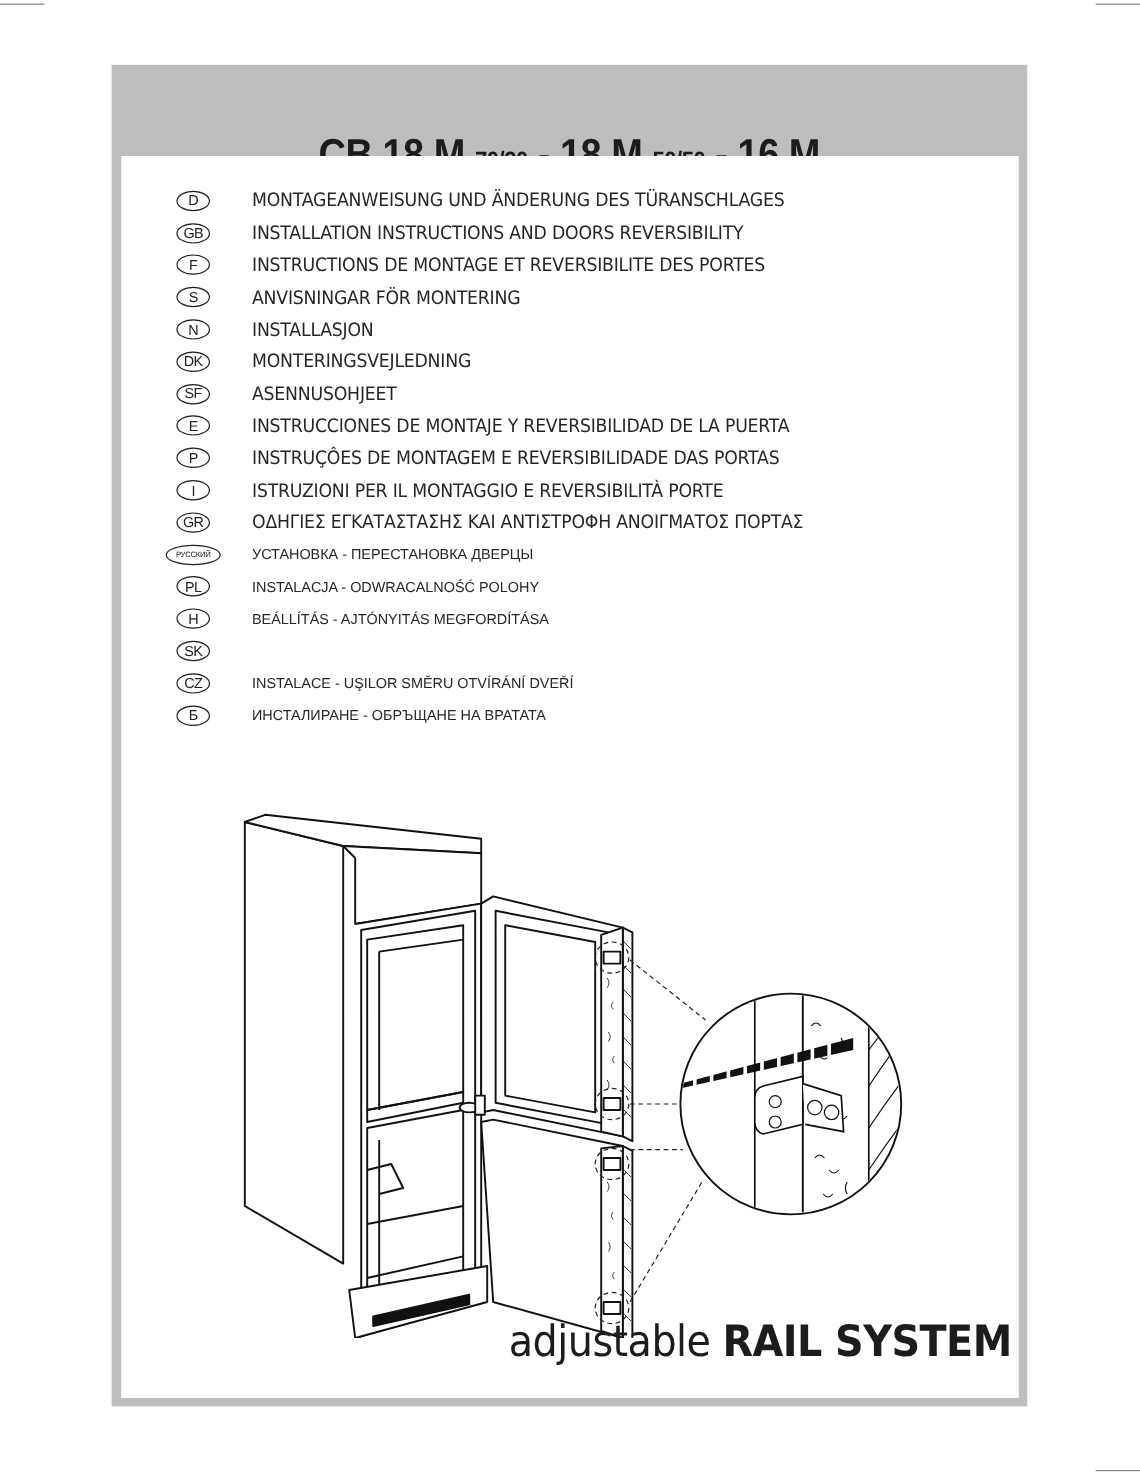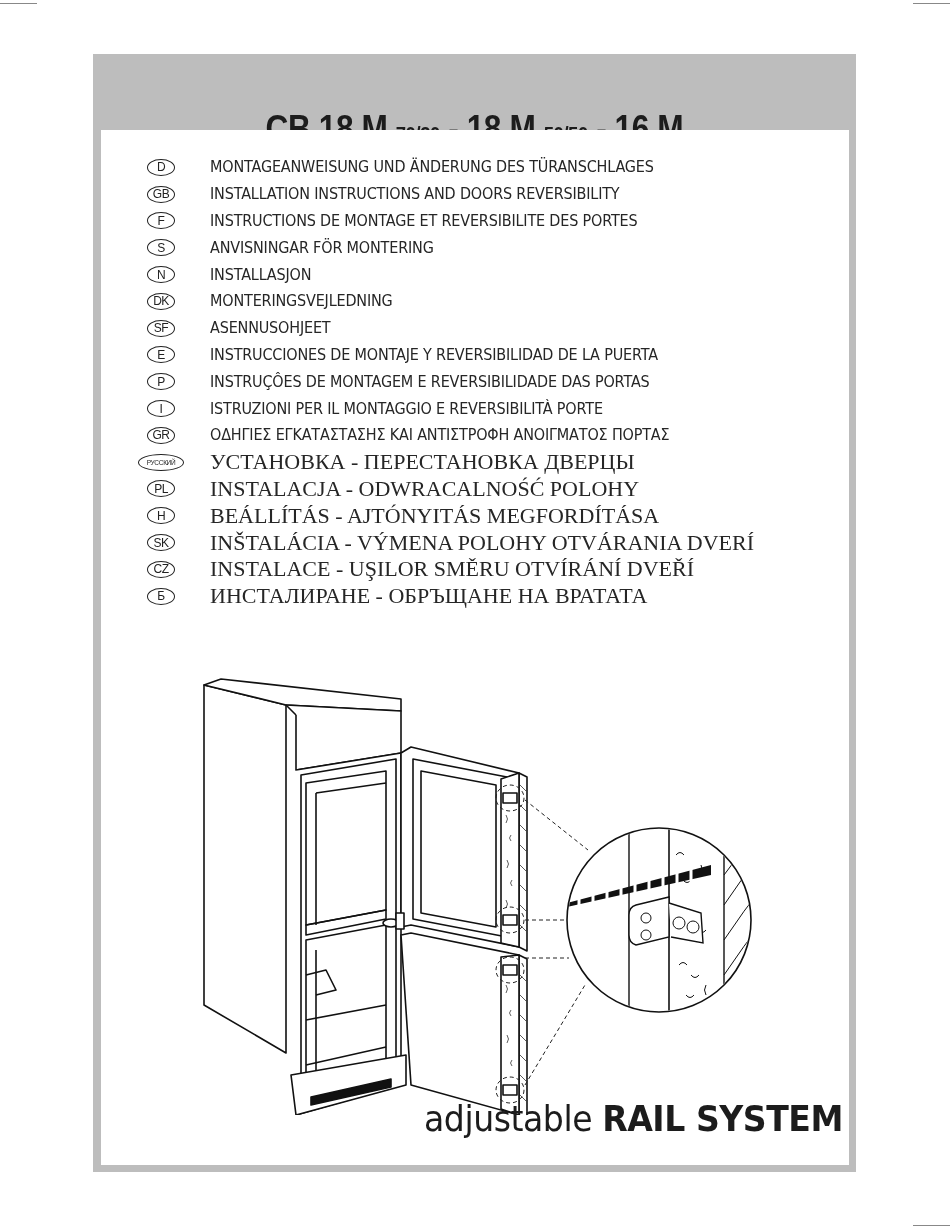--- a/index.html
+++ b/index.html
@@ -32,21 +32,21 @@
     display: flex; align-items: center; justify-content: center; box-sizing: border-box;
     font-size: 12px; color: #222; font-family: "Liberation Sans", sans-serif;
     margin-right: 35px; flex: none; letter-spacing: -0.5px;
   }
   .badge.wide { width: 46px; margin-left: -9px; margin-right: 26px; font-size: 6.5px; letter-spacing: -0.3px; }
   .lang-text {
     font-size: 15.5px; color: #262626; white-space: nowrap;
     font-family: "DejaVu Sans", sans-serif; transform: scaleX(0.93); transform-origin: left center;
     letter-spacing: -0.2px;
   }
-  .lang-text.arial { font-family: Liberation Serif, serif; transform: none; font-size: 22px; letter-spacing: 0; }
+  .lang-text.arial { font-family: Liberation Sans, sans-serif; transform: none; font-size: 12px; letter-spacing: 0; }
   .illustration { position: absolute; left: 90px; top: 545px; }
   .caption {
     position: absolute; left: 323px; top: 968px; font-size: 36px; color: #1c1c1c;
     font-family: "DejaVu Sans", sans-serif; white-space: nowrap; letter-spacing: -0.5px;
     transform: scaleX(0.92); transform-origin: left center;
   }
   .caption b { font-weight: bold; }
 </style>
 </head>
 <body>
@@ -117,21 +117,20 @@
       <div class="lang-row">
           <span class="badge">PL</span>
           <span class="lang-text arial">INSTALACJA - ODWRACALNOŚĆ POLOHY</span>
         </div>
       <div class="lang-row">
           <span class="badge">H</span>
           <span class="lang-text arial">BEÁLLÍTÁS - AJTÓNYITÁS MEGFORDÍTÁSA</span>
         </div>
       <div class="lang-row">
           <span class="badge">SK</span>
-          <span class="lang-text arial">INŠTALÁCIA - VÝMENA POLOHY OTVÁRANIA DVERÍ</span>
         </div>
       <div class="lang-row">
           <span class="badge">CZ</span>
           <span class="lang-text arial">INSTALACE - UŞILOR SMĚRU OTVÍRÁNÍ DVEŘÍ</span>
         </div>
       <div class="lang-row">
           <span class="badge">Б</span>
           <span class="lang-text arial">ИНСТАЛИРАНЕ - ОБРЪЩАНЕ НА ВРАТАТА</span>
         </div>
     </div>

